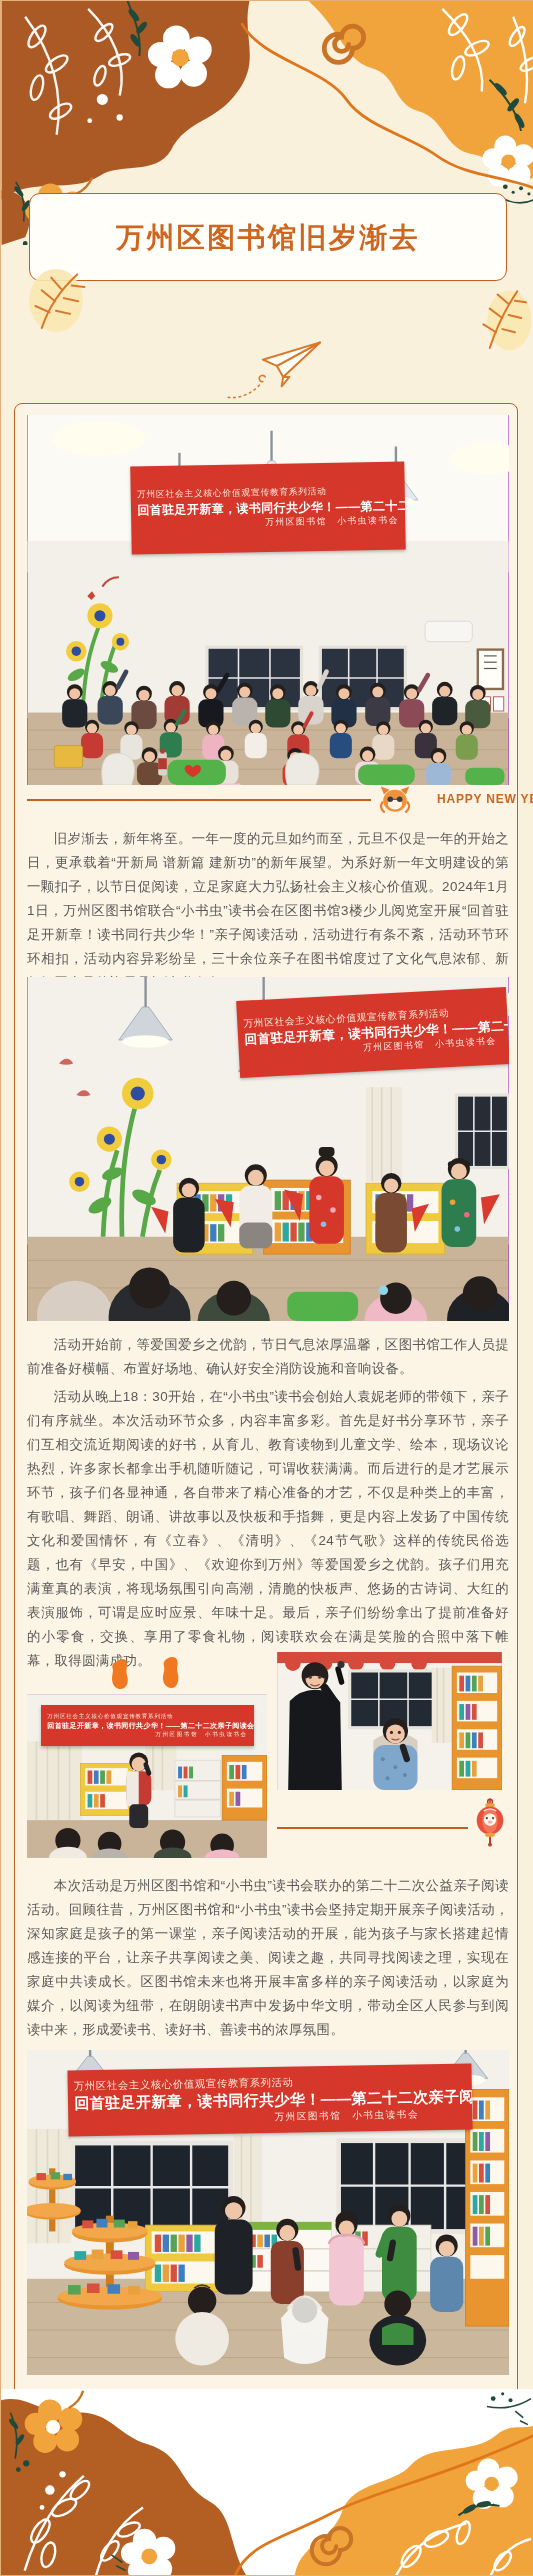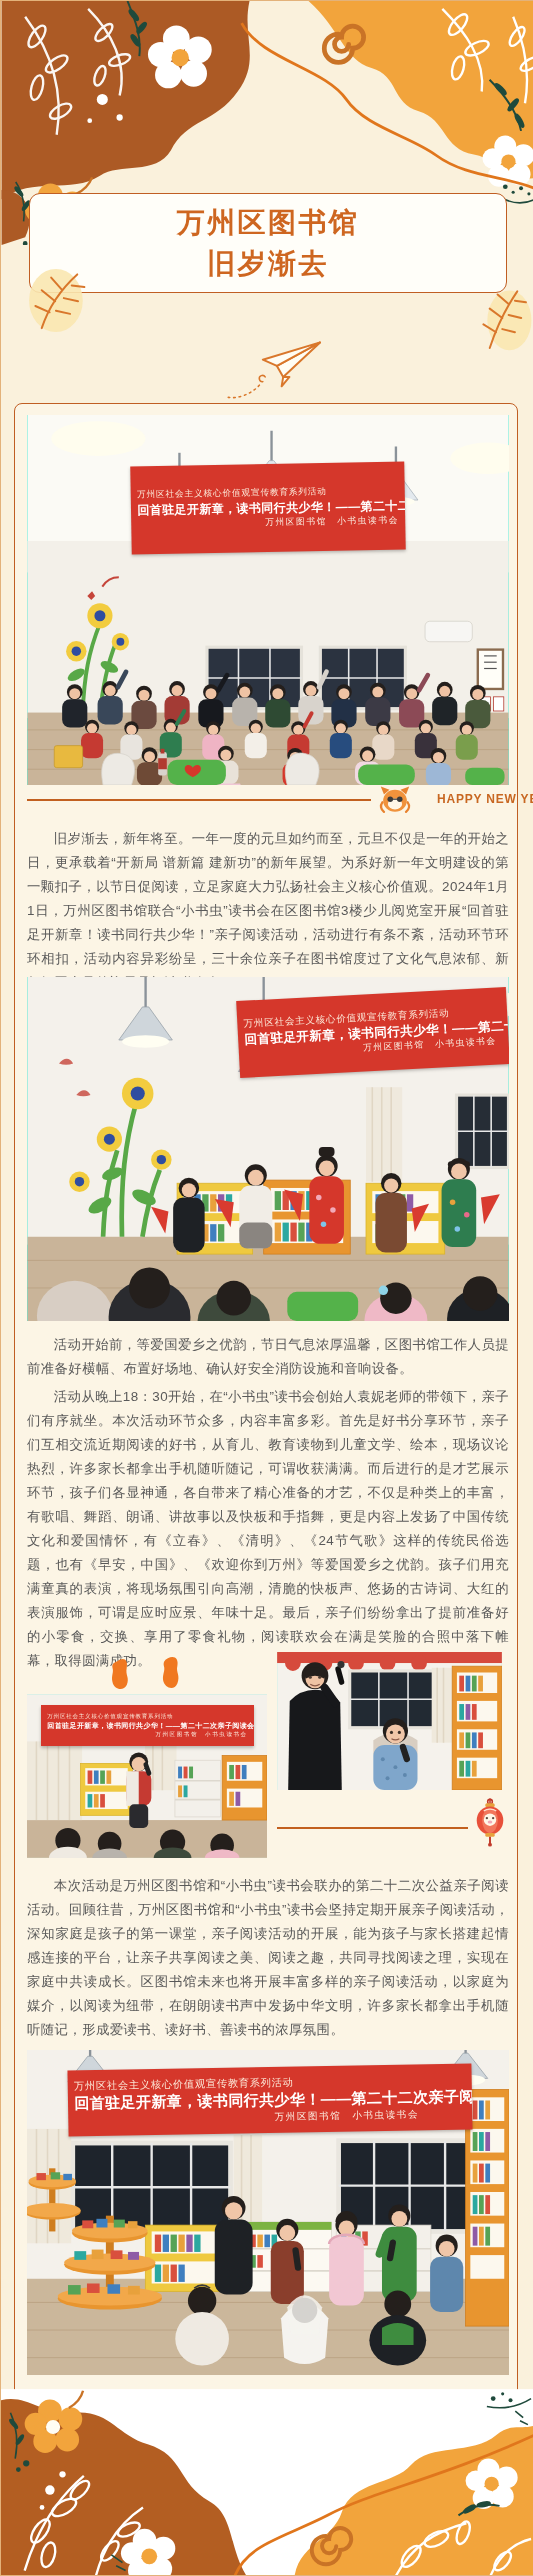--- a/index.html
+++ b/index.html
@@ -5,32 +5,32 @@
   html,body{margin:0;padding:0;background:#EFE7D6;}
   .page{
     position:relative;width:534px;height:2576px;margin:0 auto;
     background:#FAF1DC;overflow:hidden;
     font-family:"Liberation Sans","DejaVu Sans",sans-serif;
     border:1.6px solid #E3B27A;box-sizing:border-box;
   }
   .abs{position:absolute;}
   
   .title-box{
-    left:28px;top:192px;width:478px;height:100px;background:#FFFEF9;
+    left:28px;top:192px;width:478px;height:88px;background:#FFFEF9;
     border:1.6px solid #C05E23;border-radius:11px;box-sizing:border-box;
-    display:flex;flex-direction:column;align-items:center;justify-content:center;
+    display:flex;flex-direction:row;align-items:center;justify-content:center;
   }
   .title-line{font-size:28px;font-weight:700;color:#CE6620;letter-spacing:2.4px;line-height:41px;}
   
   .card{
     left:13.4px;top:402px;width:504px;height:1994px;background:#FCF5E5;
     border:1.6px solid #C05E23;border-radius:8px;box-sizing:border-box;
   }
   
-  .photo{overflow:hidden;background:#5eead4;}
+  .photo{overflow:hidden;background:#a21caf;}
   .photo svg{display:block;}
   
   .banner{
     position:absolute;background:#D5372B;color:#FFF;
     display:flex;flex-direction:column;justify-content:center;
     padding:1.6px 6.3px;box-sizing:border-box;overflow:hidden;
     box-shadow:0 1.6px 3.2px rgba(0,0,0,.25);
   }
   .bn-l1{font-size:8px;color:#FCE8D8;white-space:nowrap;letter-spacing:0.8px;}
   .bn-l2{font-size:11px;font-weight:700;white-space:nowrap;letter-spacing:0.4px;margin-top:0.8px;}
@@ -804,21 +804,21 @@
     <circle cx="20" cy="29" r="8" fill="#FFF6E8"></circle>
     <circle cx="16" cy="27" r="1.5" fill="#5A4A42"></circle>
       <circle cx="24" cy="27" r="1.5" fill="#5A4A42"></circle>
     <ellipse cx="20" cy="32" rx="3" ry="2" fill="#F2A9B8"></ellipse>
     <path d="M12,18 a10,6 0 0,1 16,0" fill="none" stroke="#FCDFD0" stroke-width="1.5"></path>
     <rect x="14" y="46" width="12" height="5" rx="2" fill="#E8A13C"></rect>
     <line x1="20" y1="51" x2="20" y2="60" stroke="#C23A2B" stroke-width="2.5"></line>
     <circle cx="20" cy="61" r="2.5" fill="#C23A2B"></circle>
   </svg>
 
-  <p class="abs para" style="top:1873px">本次活动是万州区图书馆和“小书虫”读书会联办的第二十二次公益亲子阅读活动。回顾往昔，万州区图书馆和“小书虫”读书会坚持定期开展亲子阅读活动，深知家庭是孩子的第一课堂，亲子阅读活动的开展，能为孩子与家长搭建起情感连接的平台，让亲子共享阅读之美、阅读之趣，共同寻找阅读之理，实现在家庭中共读成长。区图书馆未来也将开展丰富多样的亲子阅读活动，以家庭为媒介，以阅读为纽带，在朗朗读书声中发扬中华文明，许多家长都拿出手机随听随记，形成爱读书、读好书、善读书的浓厚氛围。</p>
+  <p class="abs para" style="top:1873px">本次活动是万州区图书馆和“小书虫”读书会联办的第二十二次公益亲子阅读活动。回顾往昔，万州区图书馆和“小书虫”读书会坚持定期开展亲子阅读活动，深知家庭是孩子的第一课堂，亲子阅读活动的开展，能为孩子与家长搭建起情感连接的平台，让亲子共享阅读之美、阅读之趣，共同寻找阅读之理，实现在家庭中共读成长。区图书馆未来也将开展丰富多样的亲子阅读活动，以家庭为媒介，以阅读为纽带，在朗朗读书声中发扬中华文明，带动全区人民参与到阅读中来，形成爱读书、读好书、善读书的浓厚氛围。</p>
 
   <div class="abs photo" style="left:26px;top:2049px;width:482px;height:325px">
     <svg width="482" height="325" viewBox="0 0 611 412">
       <rect width="611" height="300" fill="#F4F1EB"></rect>
       <rect y="290" width="611" height="122" fill="#CBB79B"></rect>
       <g stroke="#B89F7F" stroke-width="1">
           <line x1="0" y1="320" x2="611" y2="320"></line>
           <line x1="0" y1="355" x2="611" y2="355"></line>
           <line x1="0" y1="390" x2="611" y2="390"></line>
         </g>

